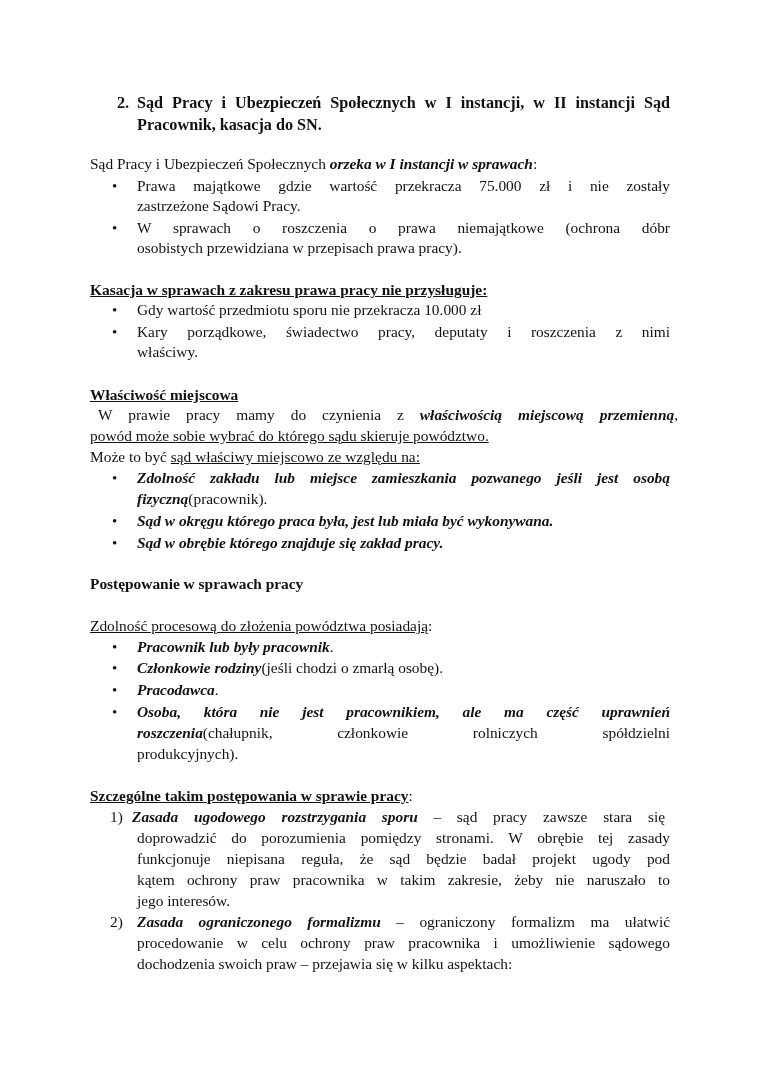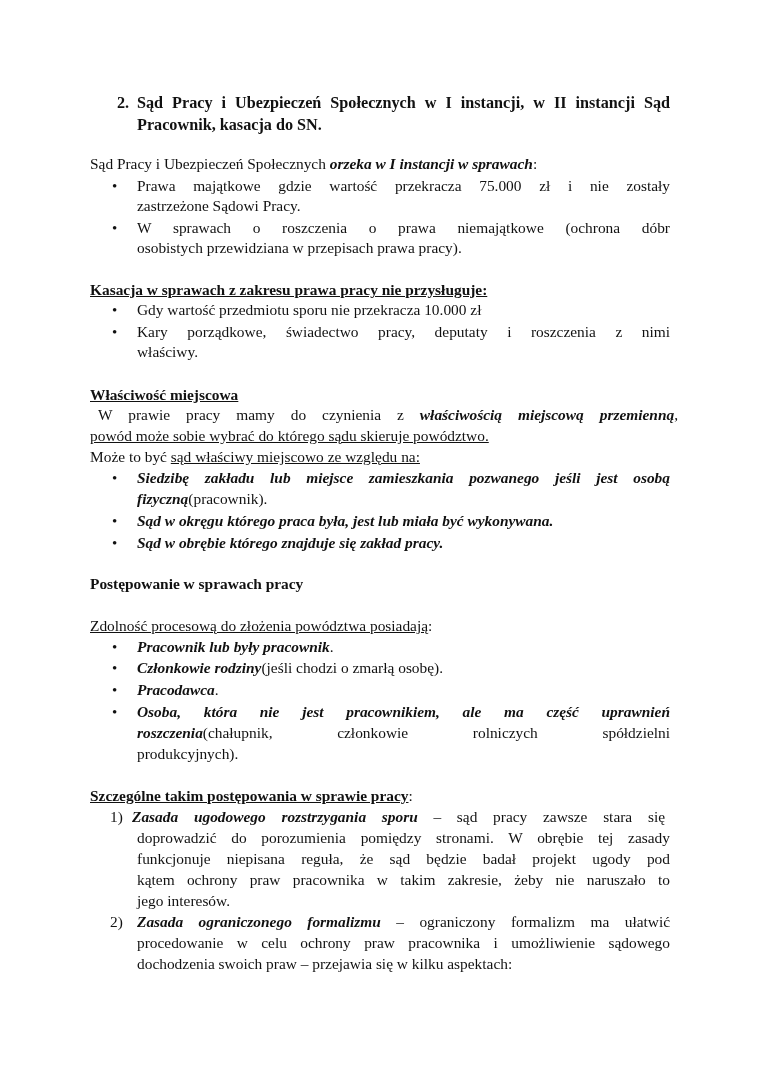--- a/index.html
+++ b/index.html
@@ -43,21 +43,21 @@
 
   <div class="line b u" style="left:0;top:385px;">Właściwość miejscowa</div>
   <div class="line" style="left:8px;top:405px;width:580px;text-align:justify;text-align-last:justify;white-space:normal;">
     <span>W prawie pracy mamy do czynienia z </span><span class="bi">właściwością miejscową przemienną</span><span>,</span>
   </div>
   <div class="line u" style="left:0;top:426px;">powód może sobie wybrać do którego sądu skieruje powództwo.</div>
   <div class="line" style="left:0;top:447px;">
     <span>Może to być </span><span class="u">sąd właściwy miejscowo ze względu na:</span>
   </div>
   <span class="bullet line" style="top:468px;"></span>
-  <div class="line bi just" style="left:47px;top:468px;width:533px;">Siedzibę zakładu lub miejsce zamieszkania pozwanego jeśli jest osobą</div>
+  <div class="line bi just" style="left:47px;top:468px;width:533px;">Zdolność zakładu lub miejsce zamieszkania pozwanego jeśli jest osobą</div>
   <div class="line" style="left:47px;top:489px;">
     <span class="bi">fizyczną</span><span>(pracownik).</span>
   </div>
   <span class="bullet line" style="top:511px;"></span>
   <div class="line bi" style="left:47px;top:511px;">Sąd w okręgu którego praca była, jest lub miała być wykonywana.</div>
   <span class="bullet line" style="top:533px;"></span>
   <div class="line bi" style="left:47px;top:533px;">Sąd w obrębie którego znajduje się zakład pracy.</div>
 
   <div class="line b" style="left:0;top:574px;">Postępowanie w sprawach pracy</div>
   <div class="line" style="left:0;top:616px;">

